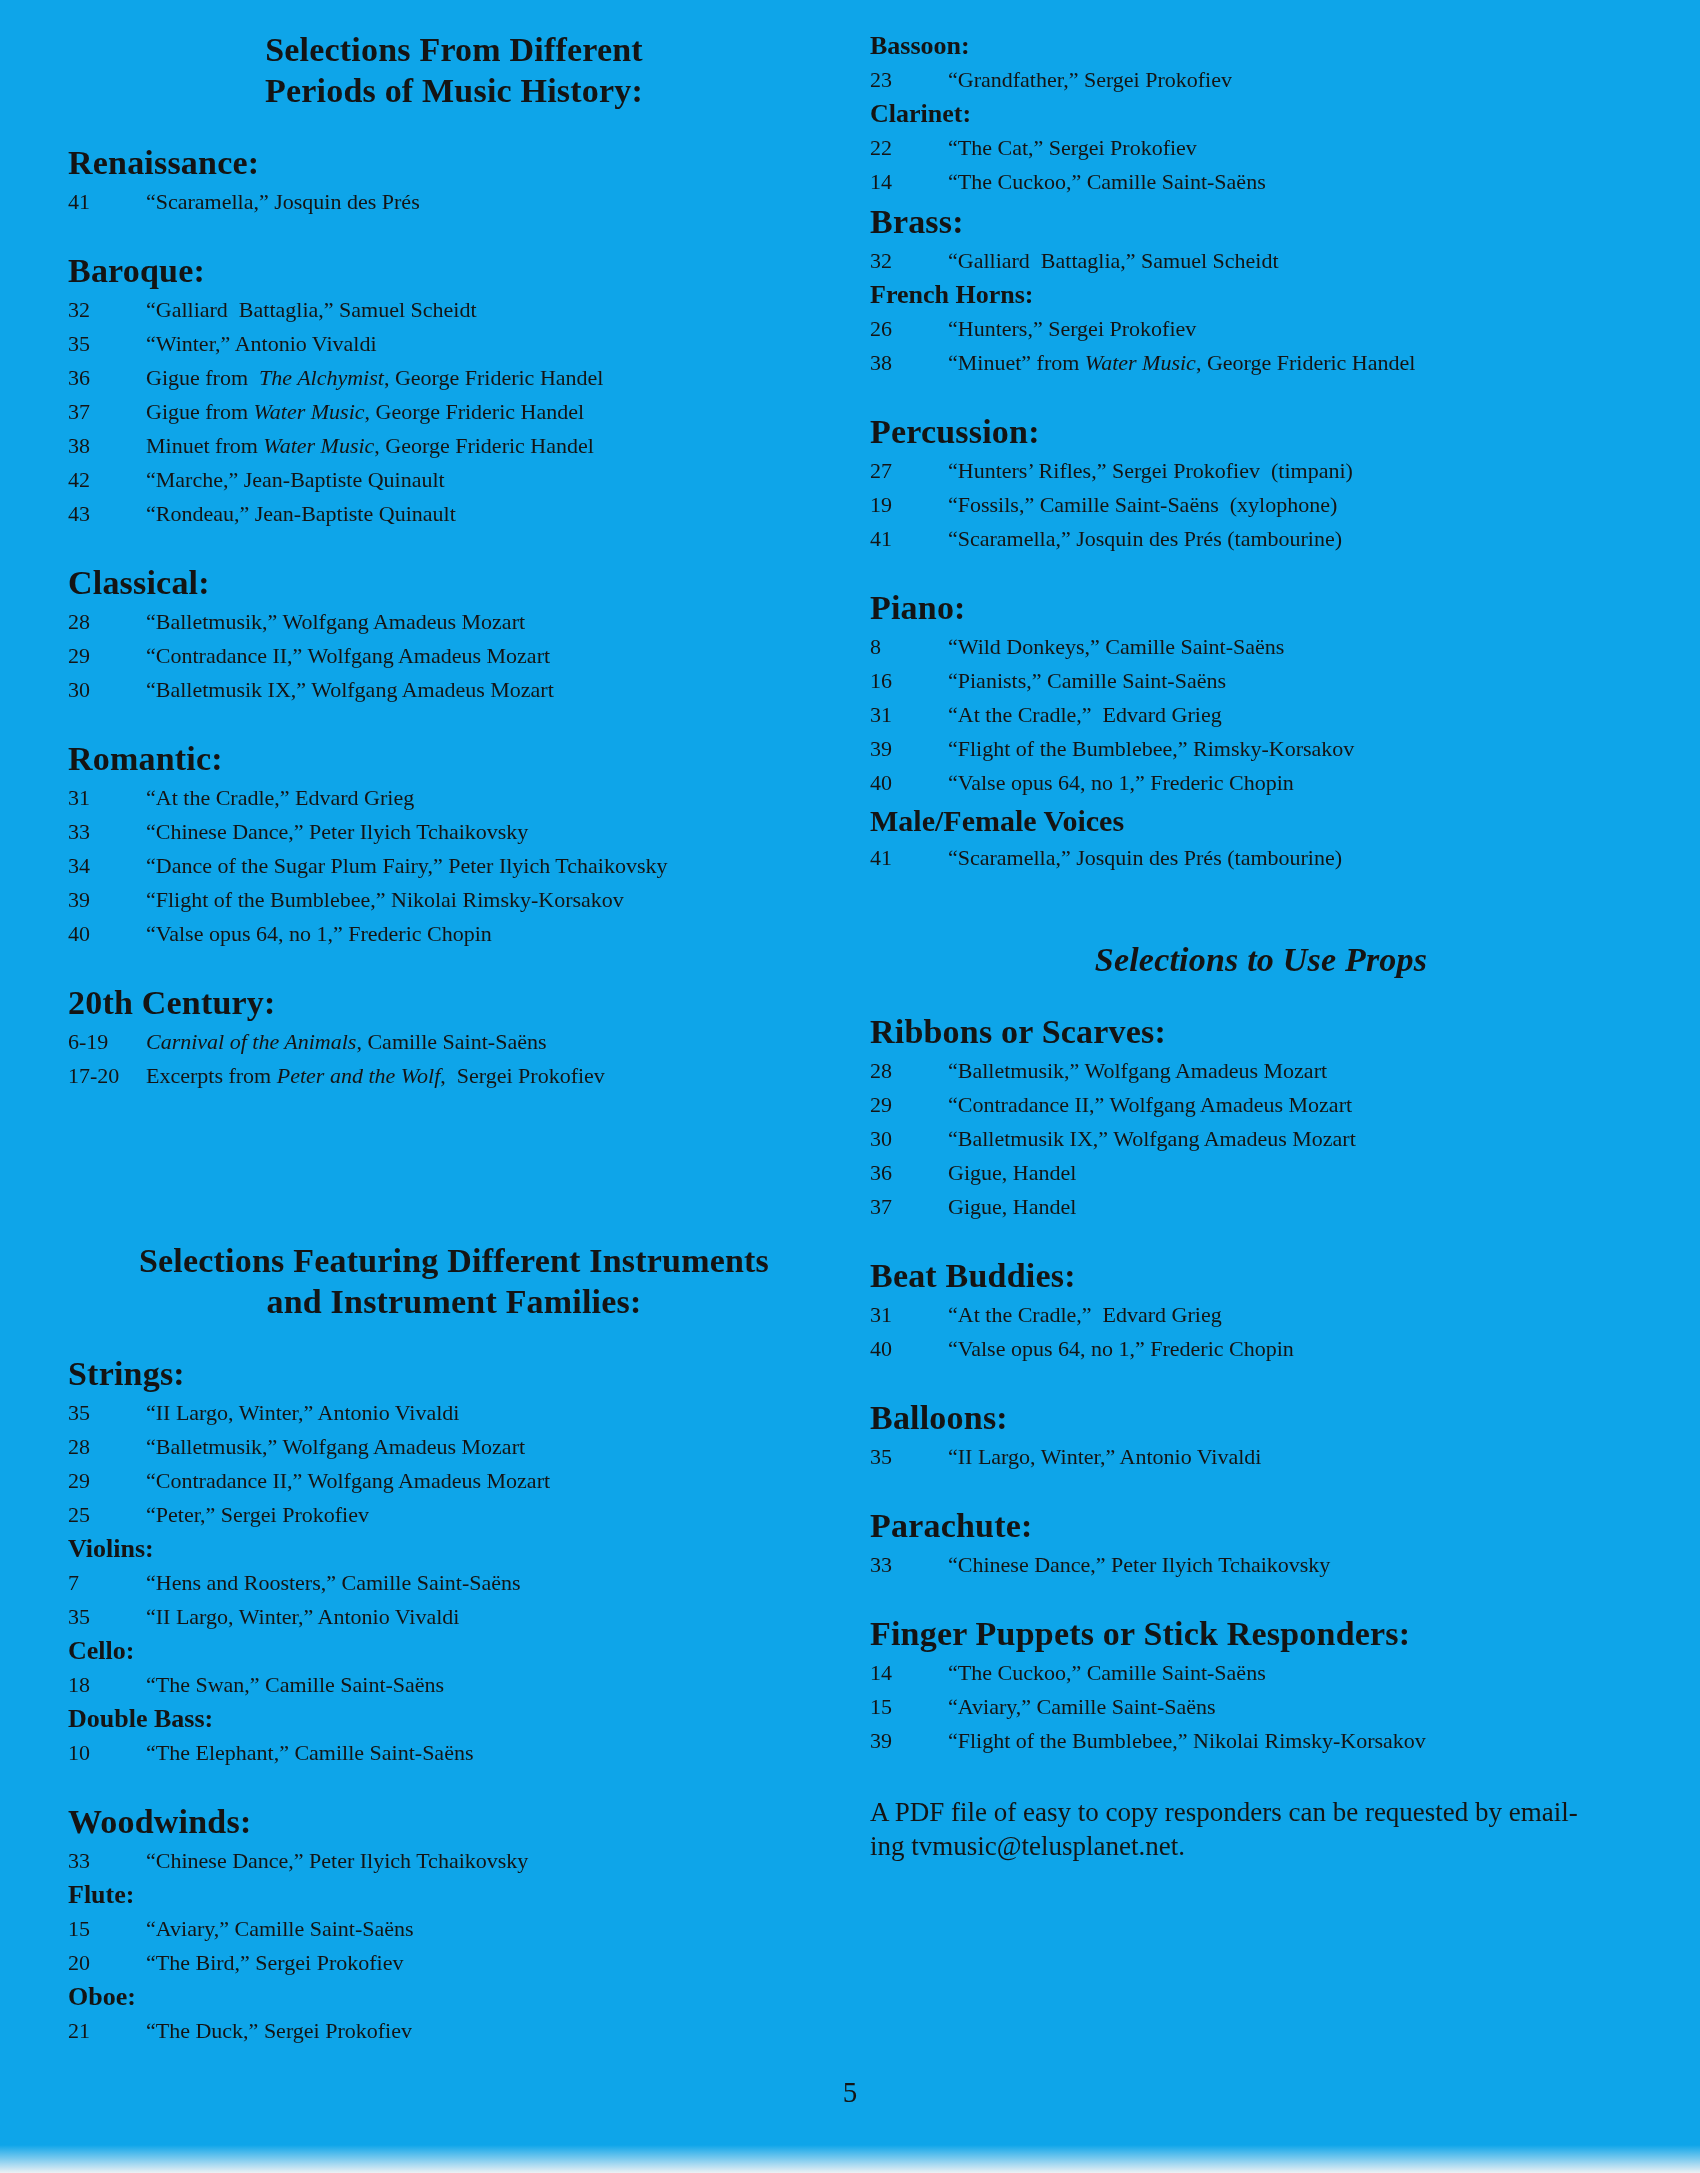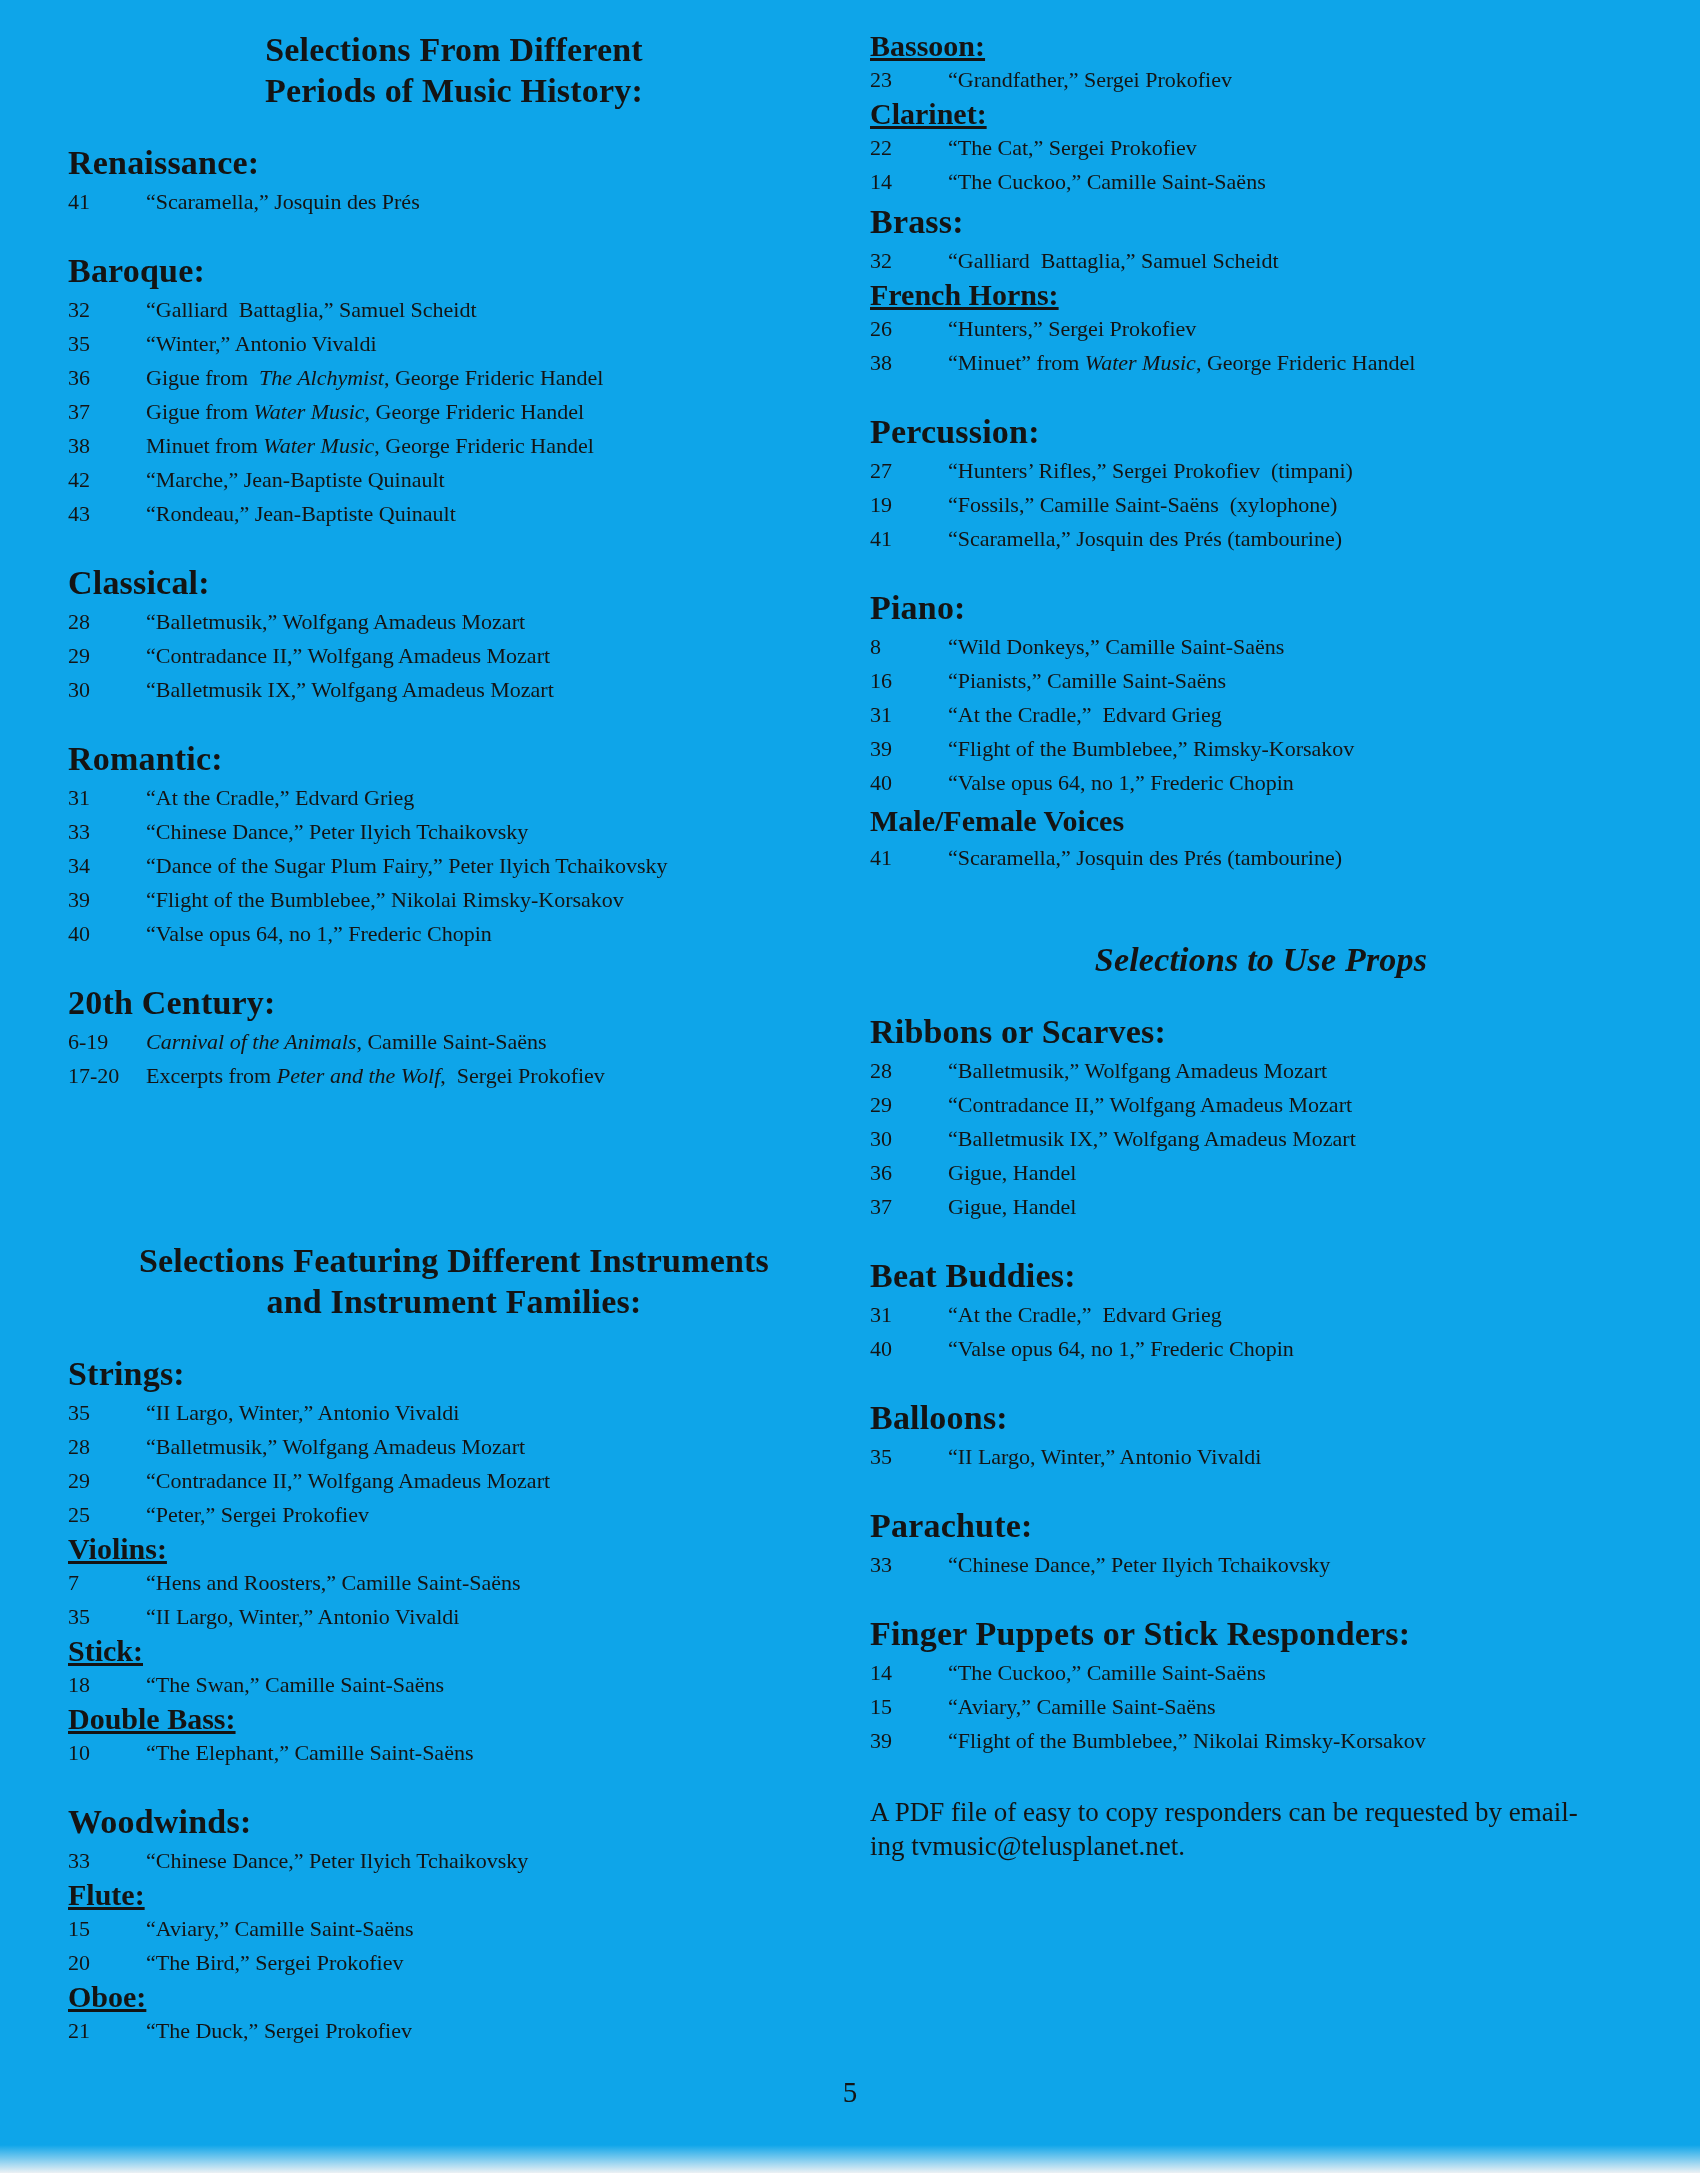--- a/index.html
+++ b/index.html
@@ -38,23 +38,22 @@
     margin-top: 29px;
     letter-spacing: 0.2px;
   }
   .heading-md {
     font-weight: bold;
     font-size: 30px;
     line-height: 41px;
   }
   .subheading {
     font-weight: bold;
-    font-size: 30px;
+    font-size: 26px;
     line-height: 34px;
-    text-decoration: underline;
   }
   .item {
     display: flex;
     font-size: 22px;
     line-height: 34px;
   }
   .item .num { flex: 0 0 78px; }
   .item .txt span { white-space: pre-wrap; }
   .item .txt .it { font-style: italic; }
   .note {
@@ -190,21 +189,21 @@
       </div>
       <div class="block subheading">Violins:</div>
       <div class="block item">
         <span class="num">7</span>
         <span class="txt"><span>“Hens and Roosters,” Camille Saint-Saëns</span></span>
       </div>
       <div class="block item">
         <span class="num">35</span>
         <span class="txt"><span>“II Largo, Winter,” Antonio Vivaldi</span></span>
       </div>
-      <div class="block subheading">Stick:</div>
+      <div class="block subheading">Cello:</div>
       <div class="block item">
         <span class="num">18</span>
         <span class="txt"><span>“The Swan,” Camille Saint-Saëns</span></span>
       </div>
       <div class="block subheading">Double Bass:</div>
       <div class="block item">
         <span class="num">10</span>
         <span class="txt"><span>“The Elephant,” Camille Saint-Saëns</span></span>
       </div>
       <div class="block heading">Woodwinds:</div>

